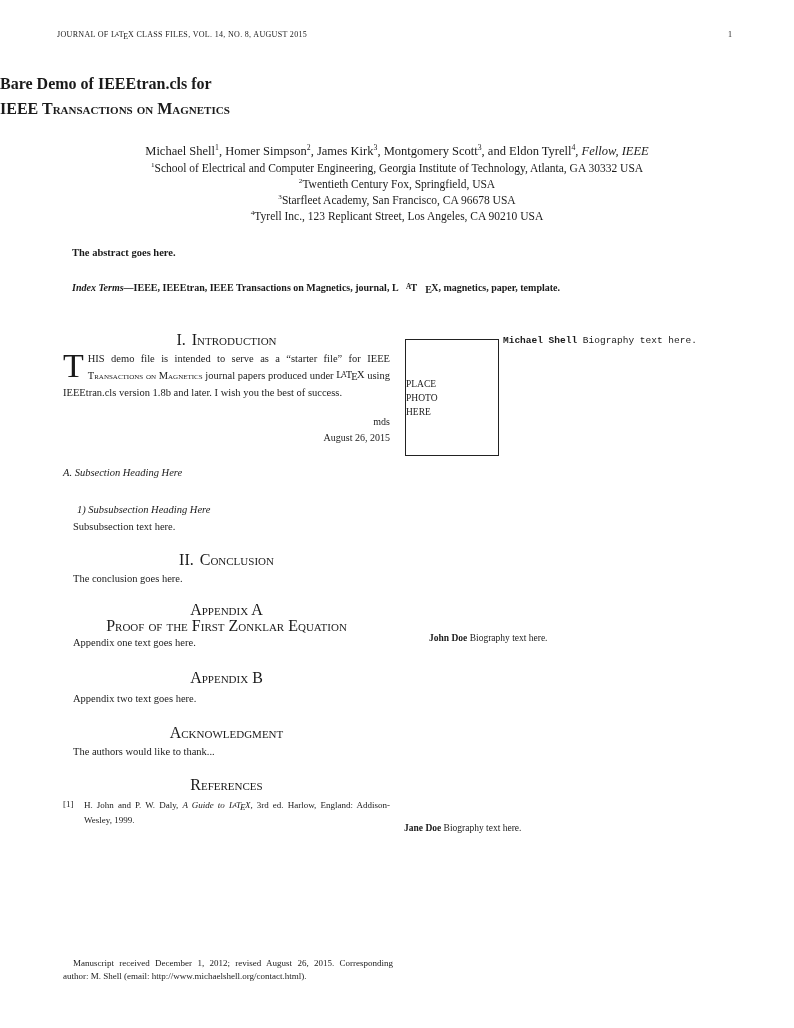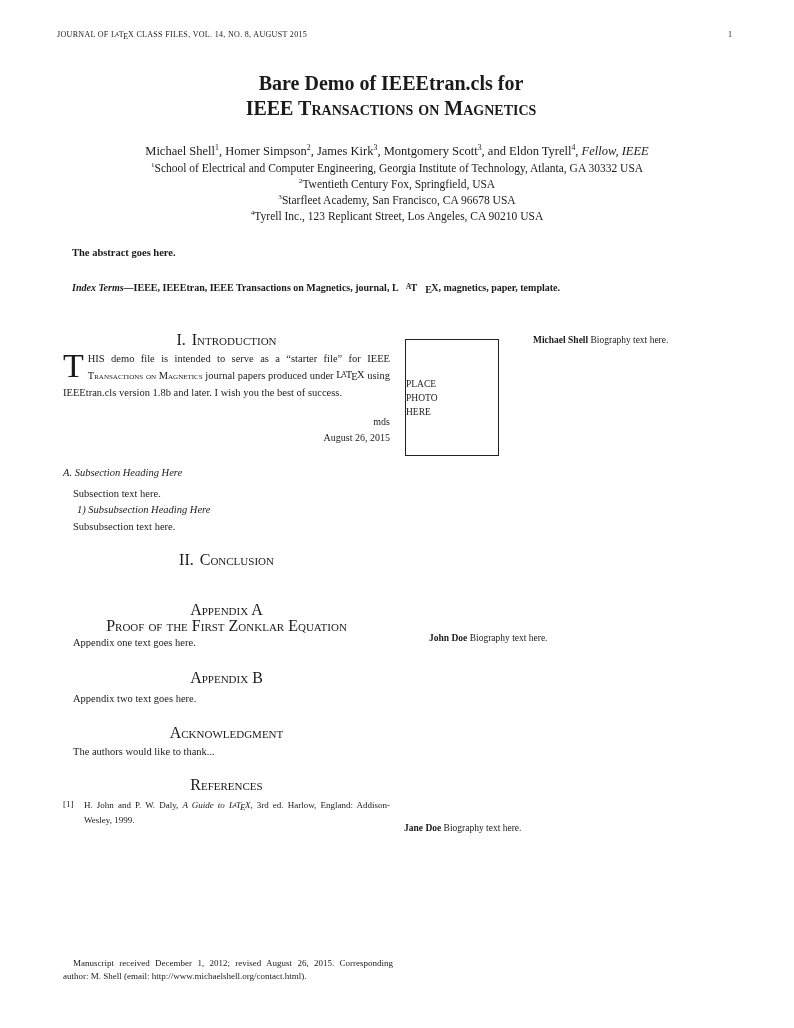--- a/index.html
+++ b/index.html
@@ -14,21 +14,21 @@
   
   .hdr { top:30px; left:57px; font-size:8px; letter-spacing:0.04em; }
   .pagenum { top:30px; right:62px; font-size:8px; }
 
   
   .latex { white-space:nowrap; }
   .latex .lxa { display:inline-block; font-size:0.72em; vertical-align:0.22em; margin:0 -0.12em 0 -0.2em; }
   .latex .lxe { display:inline-block; vertical-align:-0.2em; margin:0 -0.06em 0 -0.1em; }
 
   
-  .title { top:71px; left:0; width:782px; text-align:center; font-weight:bold; font-size:20px; line-height:25px; }
+  .title { top:71px; left:0; width:782px; font-weight:bold; font-size:16px; line-height:25px; }
   .sc { font-variant:small-caps; }
   .authors { top:143px; left:0; width:794px; text-align:center; }
   .author-line { font-size:12.5px; line-height:17px; }
   .affil-line { font-size:11.5px; line-height:16px; }
   sup { font-size:0.62em; vertical-align:super; line-height:0; }
   .it { font-style:italic; }
 
   
   .abstract { top:246px; left:63px; width:668px; font-weight:bold; font-size:10.5px; line-height:14px; text-indent:9px; }
   .idx { top:279px; left:63px; width:668px; font-weight:bold; font-size:10px; line-height:17px; text-indent:9px; }
@@ -94,27 +94,27 @@
   <div class="abs lcol p" style="top:351px;">
     <span class="dropcap">T</span><span>HIS demo file is intended to serve as a “starter file” for </span><span class="sc">IEEE Transactions on Magnetics</span><span> journal papers produced under </span><span class="latex"><span>L</span><span class="lxa">A</span><span>T</span><span class="lxe">E</span><span>X</span></span><span> using IEEEtran.cls version 1.8b and later. I wish you the best of success.</span>
   </div>
 
   <div class="abs lcol sig" style="top:414px;">
     <div>mds</div>
     <div>August 26, 2015</div>
   </div>
 
   <div class="abs lcol subh" style="top:466px;">A. Subsection Heading Here</div>
-  <div class="abs lcol p indent" style="top:486px;">Subsection text here.</div>
   <div class="abs lcol subh" style="top:503px; text-indent:14px;">1) Subsubsection Heading Here</div>
   <div class="abs lcol p indent" style="top:519px;">Subsubsection text here.</div>
 
   <div class="abs lcol sech sc" style="top:553px;">
     <span class="num">II.</span><span>Conclusion</span>
   </div>
+  <div class="abs lcol p indent" style="top:571px;">The conclusion goes here.</div>
 
   <div class="abs lcol sech sc" style="top:602px; line-height:16px;">
     <div>Appendix A</div>
     <div>Proof of the First Zonklar Equation</div>
   </div>
   <div class="abs lcol p indent" style="top:635px;">Appendix one text goes here.</div>
 
   <div class="abs lcol sech sc" style="top:671px;">Appendix B</div>
   <div class="abs lcol p indent" style="top:691px;">Appendix two text goes here.</div>
 
@@ -130,21 +130,21 @@
   </div>
 
   <div class="abs lcol footnote" style="top:957px; width:330px;">Manuscript received December 1, 2012; revised August 26, 2015. Corresponding author: M. Shell (email: http://www.michaelshell.org/contact.html).</div>
 
   <div class="abs photo">
     <div>PLACE</div>
     <div>PHOTO</div>
     <div>HERE</div>
   </div>
 
-  <div class="abs bio" style="left:533px; top:334px; width:223px;">
+  <div class="abs bio" style="left:503px; top:334px; width:223px;font-family:Liberation Mono, monospace;">
     <span class="bname">Michael Shell</span><span> Biography text here.</span>
   </div>
   <div class="abs bio" style="left:404px; top:632px; width:327px;margin-left:25px;">
     <span class="bname">John Doe</span><span> Biography text here.</span>
   </div>
   <div class="abs bio" style="left:404px; top:822px; width:327px;">
     <span class="bname">Jane Doe</span><span> Biography text here.</span>
   </div>
 
 </div>

